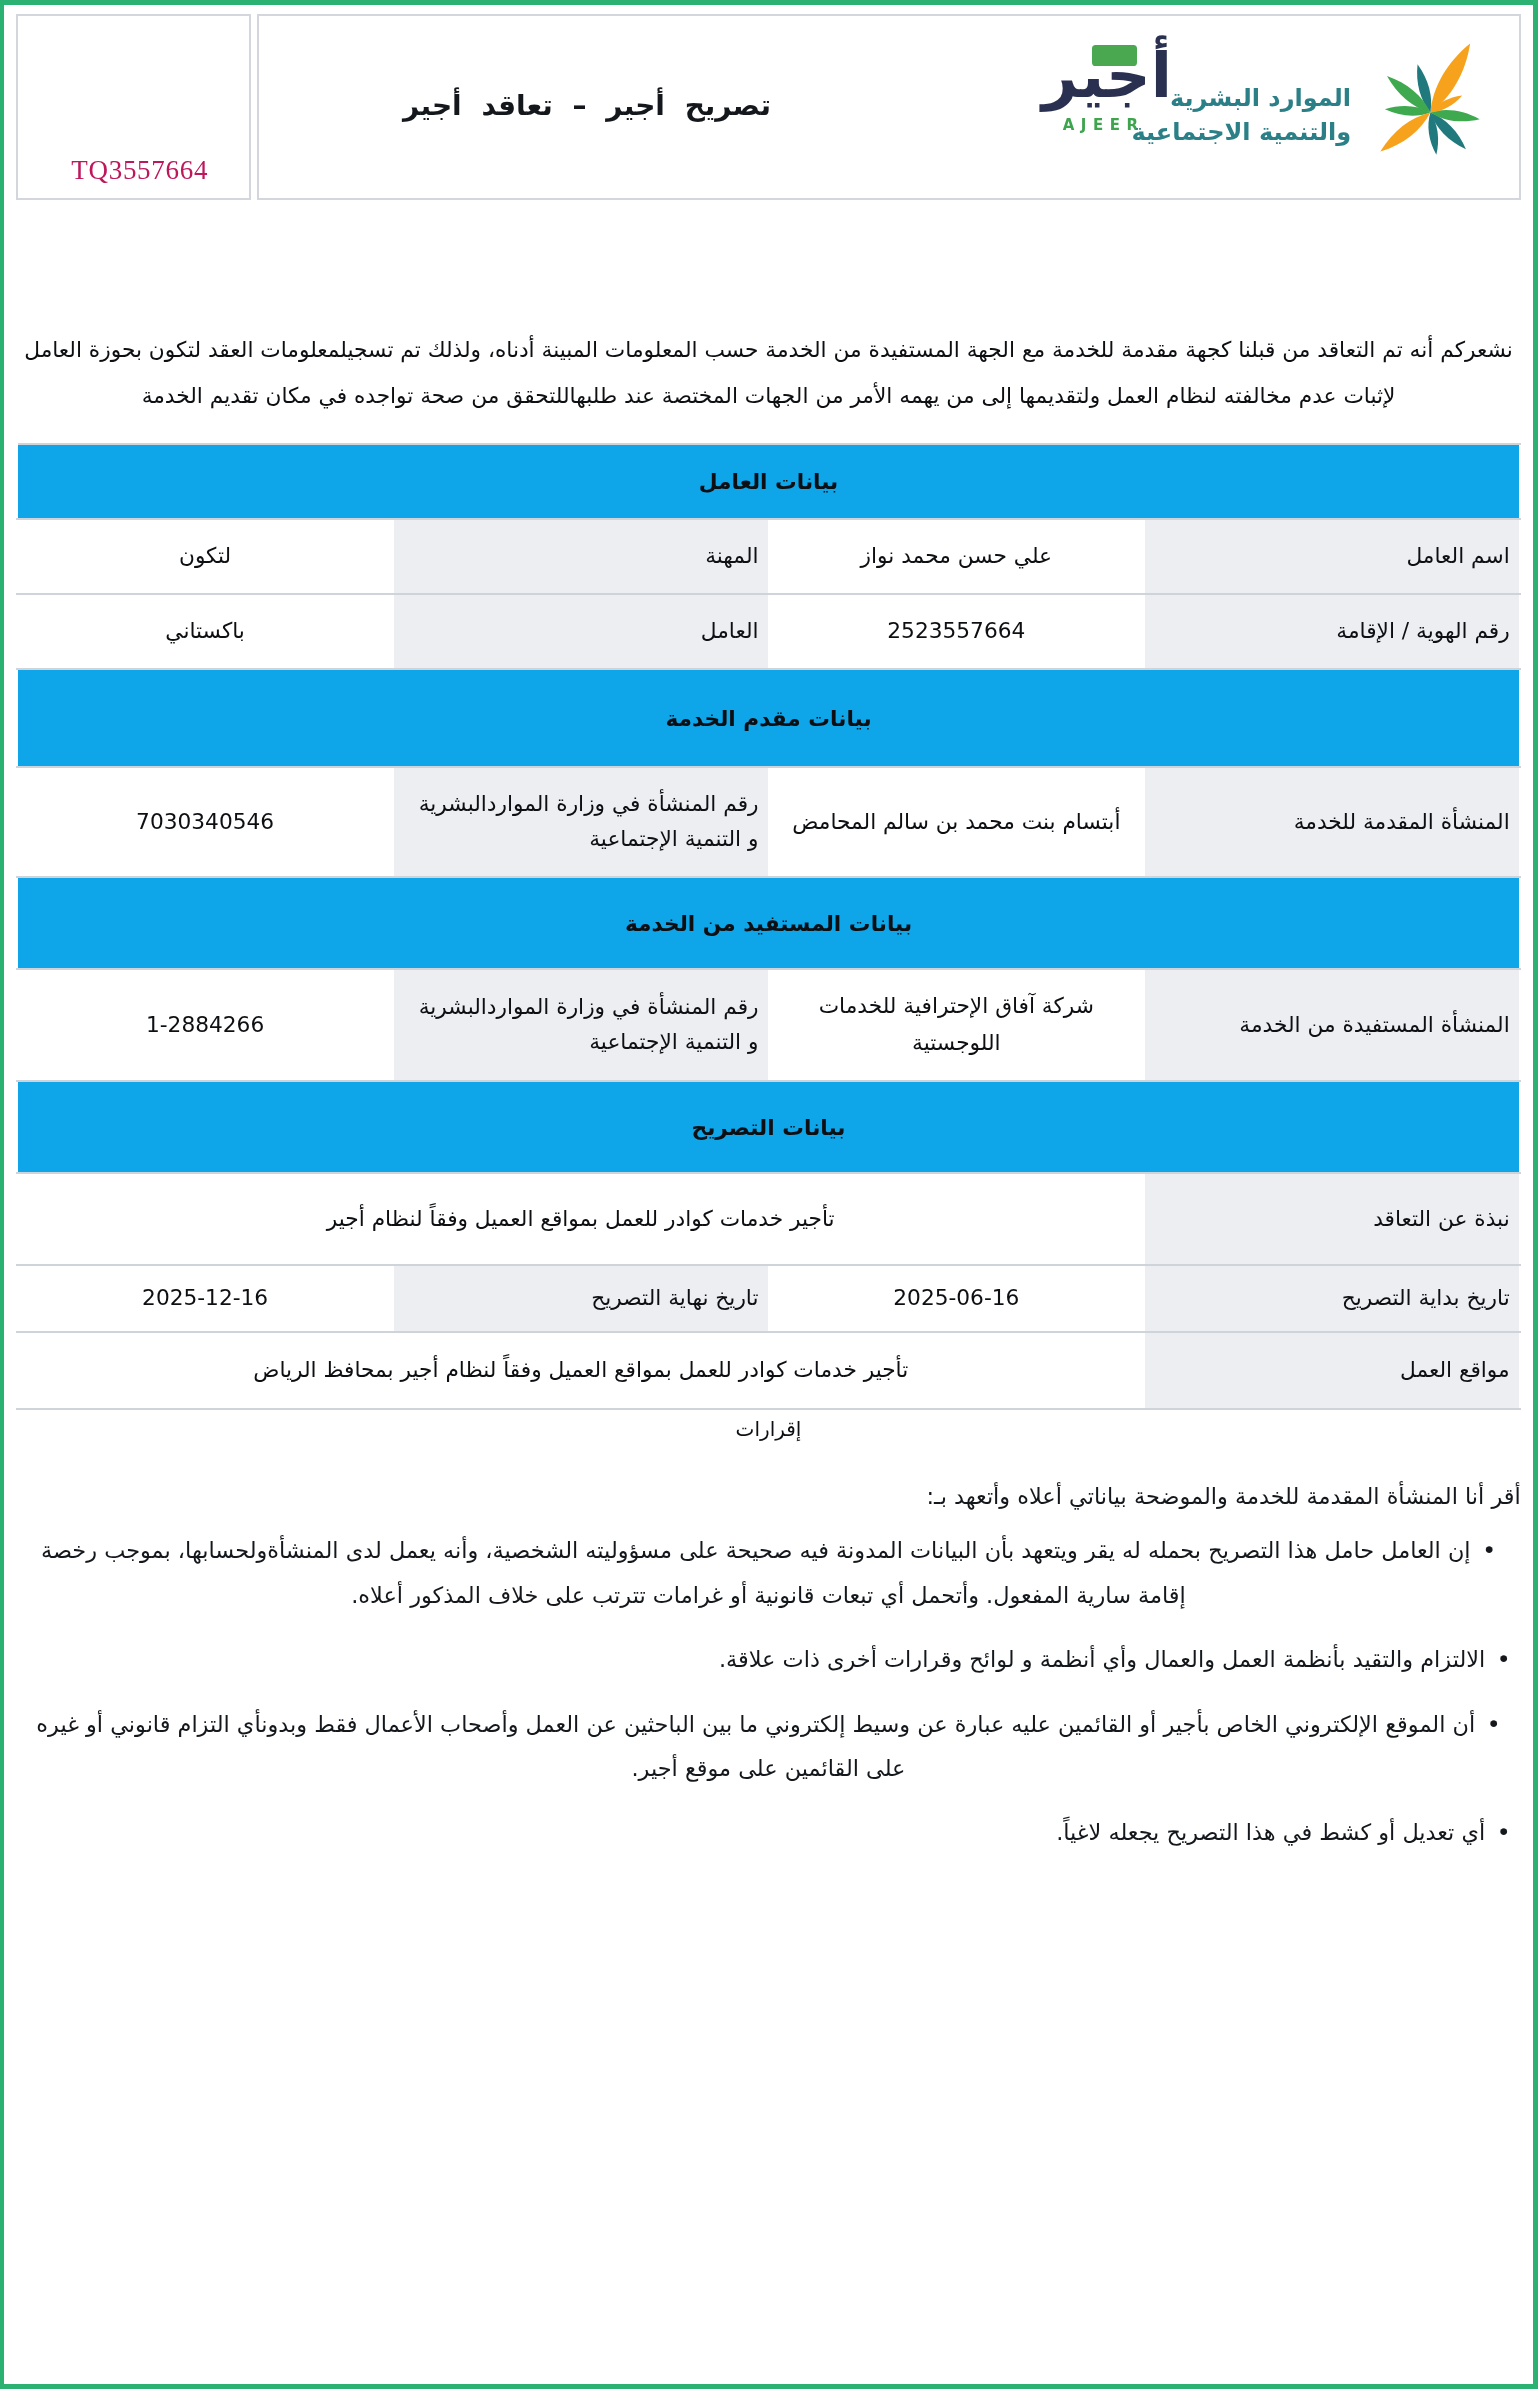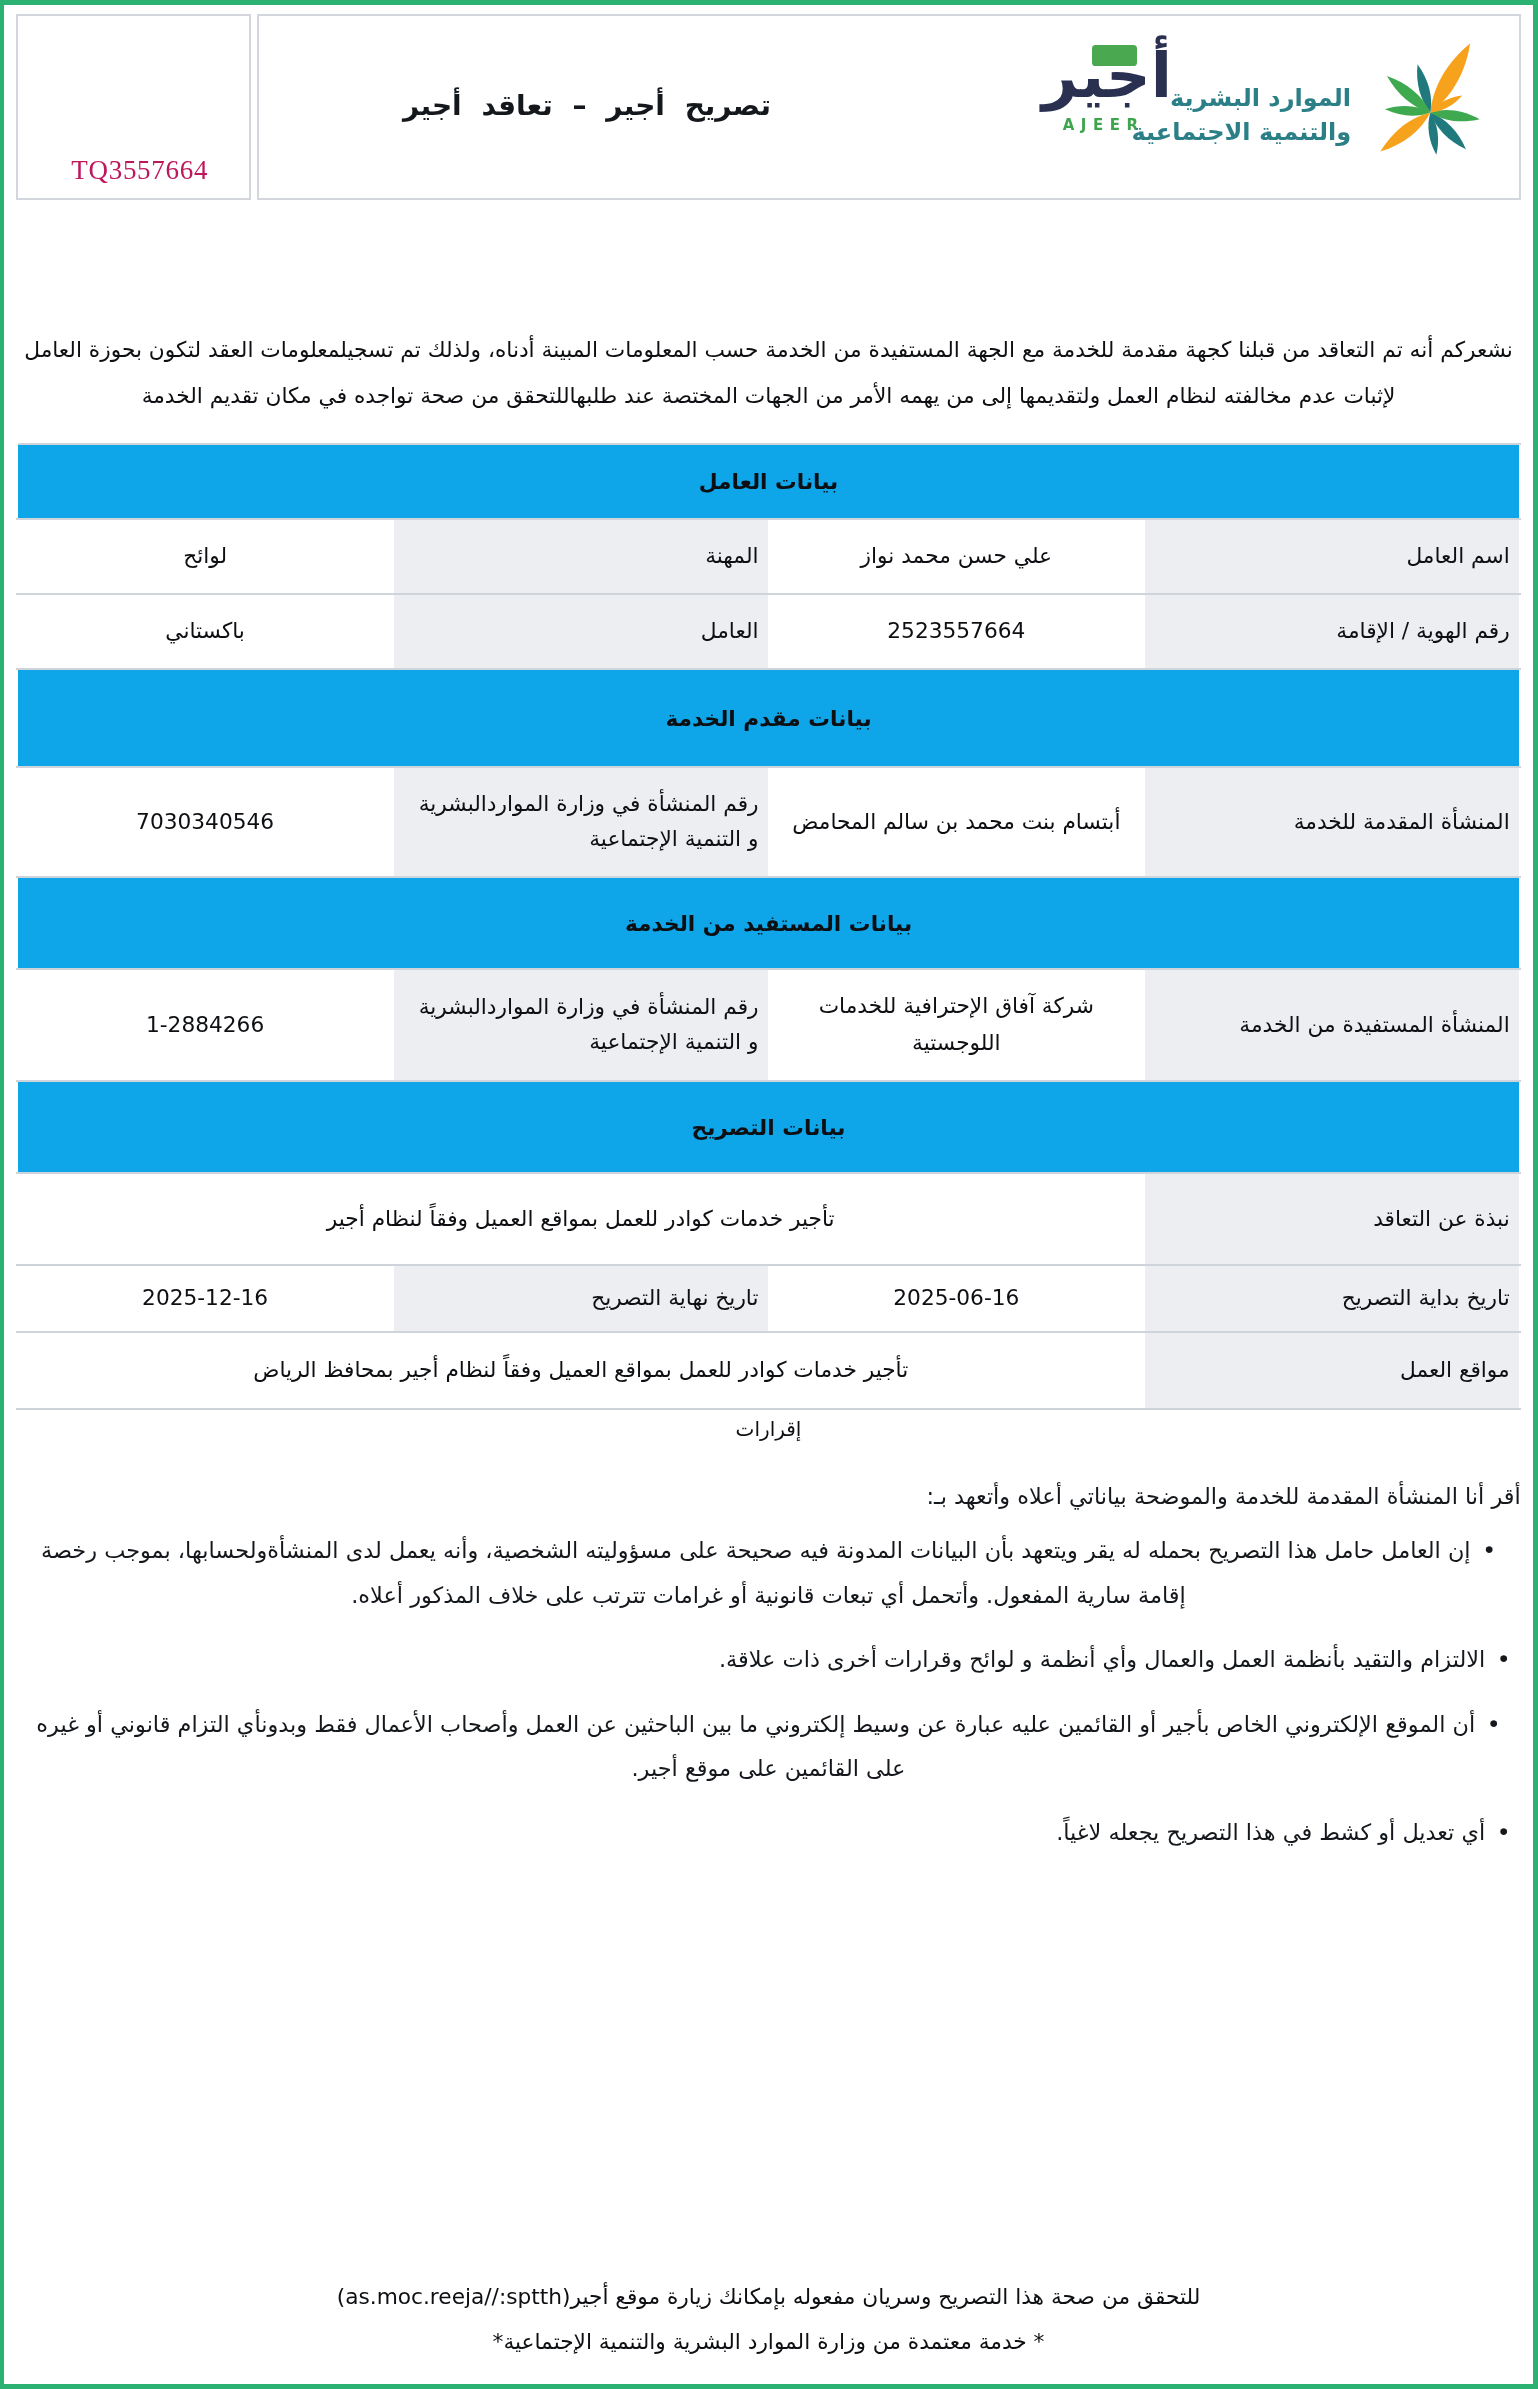--- a/index.html
+++ b/index.html
@@ -141,21 +141,21 @@
 
   <table class="permit">
     <tbody>
       <tr>
           <td class="sec first" colspan="4">بيانات العامل</td>
         </tr>
       <tr class="h104">
         <td class="lbl">اسم العامل</td>
         <td class="val">علي حسن محمد نواز</td>
         <td class="lbl">المهنة</td>
-        <td class="val">لوائح</td>
+        <td class="val">لتكون</td>
       </tr>
       <tr class="h104">
         <td class="lbl">رقم الهوية / الإقامة</td>
         <td class="val">2523557664</td>
         <td class="lbl">العامل</td>
         <td class="val">باكستاني</td>
       </tr>
 
       <tr class="h136">
           <td class="sec" colspan="4">بيانات مقدم الخدمة</td>
@@ -199,21 +199,15 @@
 
   <div class="decl-heading">إقرارات</div>
   <div class="decl-intro">أقر أنا المنشأة المقدمة للخدمة والموضحة بياناتي أعلاه وأتعهد بـ:</div>
   <ul class="decl-list">
     <li class="decl-item center">إن العامل حامل هذا التصريح بحمله له يقر ويتعهد بأن البيانات المدونة فيه صحيحة على مسؤوليته الشخصية، وأنه يعمل لدى المنشأةولحسابها، بموجب رخصة إقامة سارية المفعول. وأتحمل أي تبعات قانونية أو غرامات تترتب على خلاف المذكور أعلاه.</li>
     <li class="decl-item right">الالتزام والتقيد بأنظمة العمل والعمال وأي أنظمة و لوائح وقرارات أخرى ذات علاقة.</li>
     <li class="decl-item center">أن الموقع الإلكتروني الخاص بأجير أو القائمين عليه عبارة عن وسيط إلكتروني ما بين الباحثين عن العمل وأصحاب الأعمال فقط وبدونأي التزام قانوني أو غيره على القائمين على موقع أجير.</li>
     <li class="decl-item right">أي تعديل أو كشط في هذا التصريح يجعله لاغياً.</li>
   </ul>
 
-  <div class="footer">
-    <div class="footer-line1">
-      <span>للتحقق من صحة هذا التصريح وسريان مفعوله بإمكانك زيارة موقع أجير</span><span class="footer-url">(as.moc.reeja//:sptth)</span>
-    </div>
-    <div class="footer-line2">* خدمة معتمدة من وزارة الموارد البشرية والتنمية الإجتماعية*</div>
-  </div>
 
 </div>
 
 
 </body></html>

